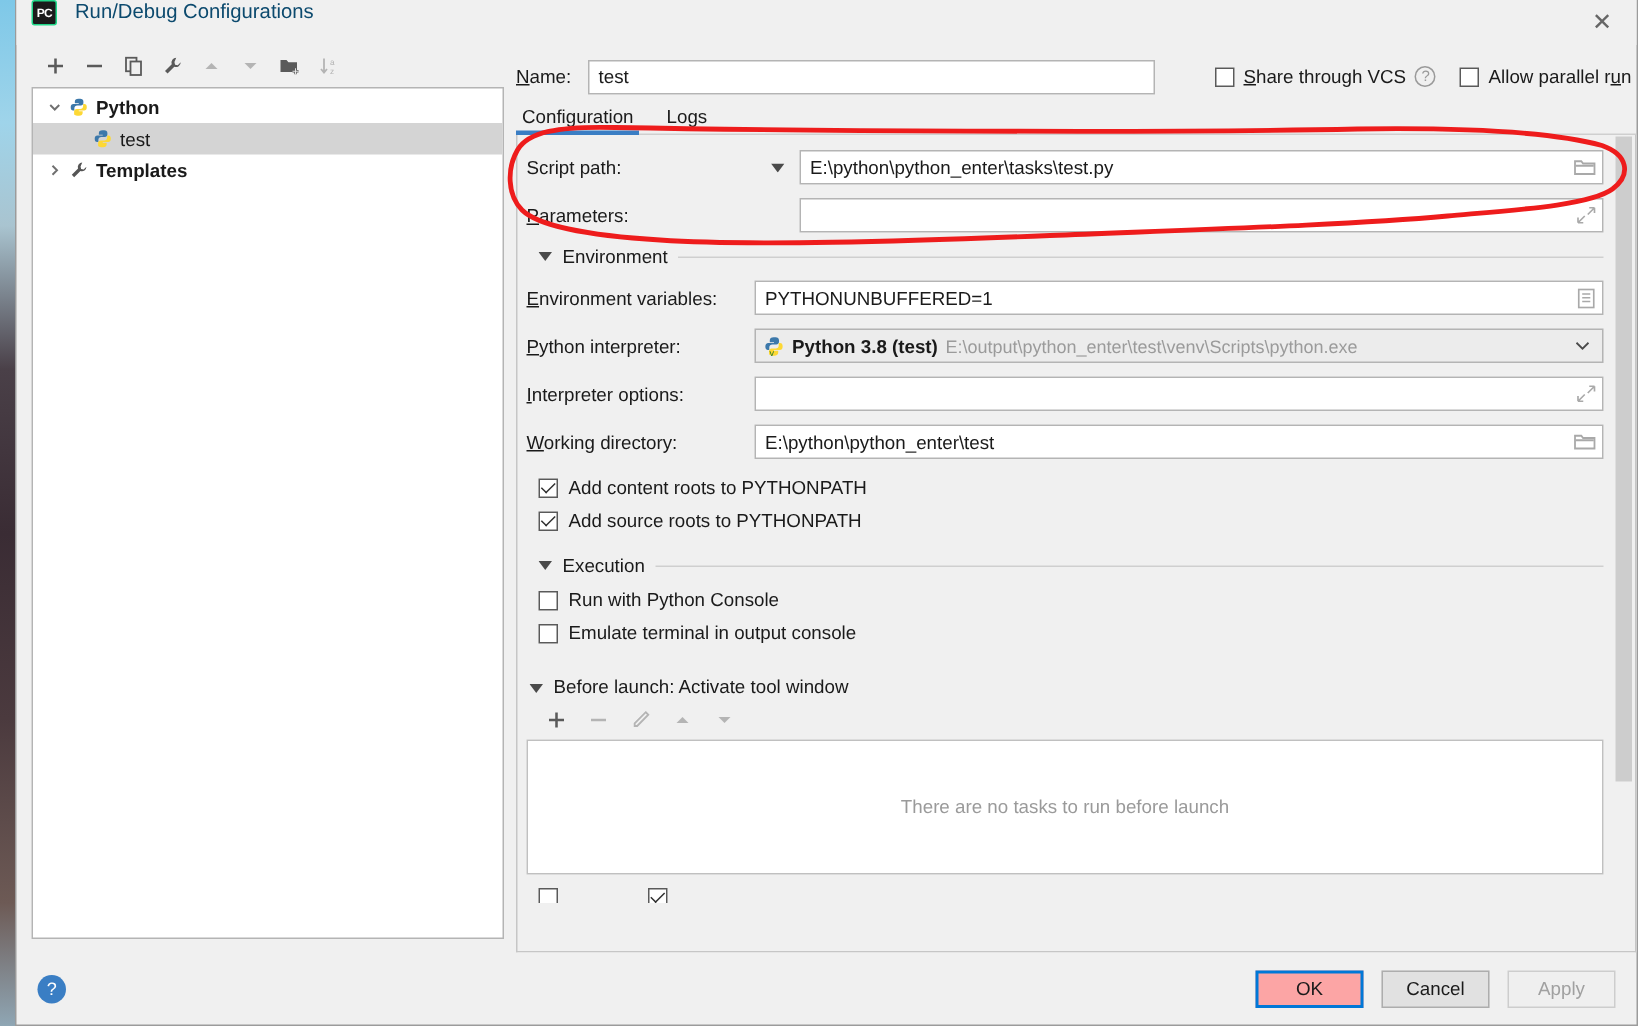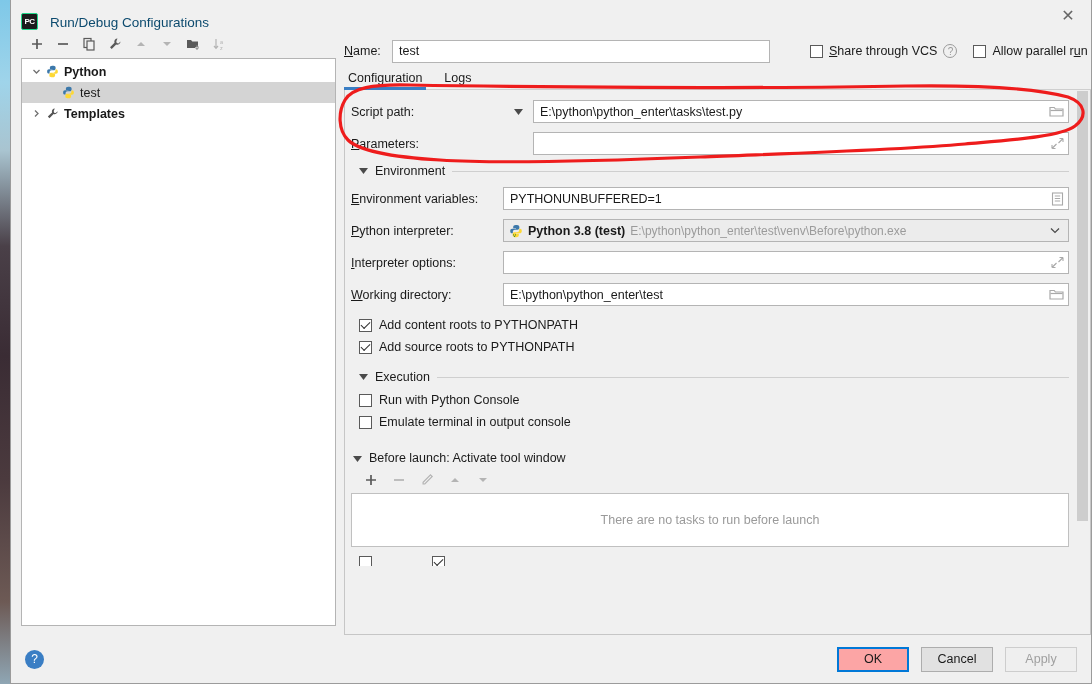--- a/index.html
+++ b/index.html
@@ -27,21 +27,21 @@
     background:linear-gradient(135deg, rgba(255,255,255,0) 40%, rgba(255,255,255,.45) 52%, rgba(255,255,255,0) 64%);
   }
 
   
   #dialog {
     position:absolute; left:10px; top:0; width:1082px; height:684px;
     background:#f0f0f0; border:1px solid #9b9b9b; border-top:none;
     display:flex; flex-direction:column;
   }
   .titlebar {
-    height:30px; background:#f0f0f0; display:flex; align-items:flex-end;
+    height:30px; background:#f0f0f0; display:flex; align-items:flex-start;
     padding:0 0 0 10px; flex:0 0 30px;
   }
   .pc-icon {
     width:17px; height:17px; background:#1b1b1b; border:1.5px solid #21d789;
     border-radius:2px; display:flex; align-items:center; justify-content:center;
     color:#fff; font-size:8px; font-weight:bold; letter-spacing:-.5px;
     flex:0 0 17px;
   }
   .title-text { margin-left:12px; font-size:13.5px; color:#0c4a6e; }
   .title-spacer { flex:1; }
@@ -139,21 +139,21 @@
   .section .tri { color:#4a4a4a; font-size:9px; }
   .section .stitle { font-size:12.5px; }
   .section .line { flex:1; height:1px; background:#cfcfcf; }
 
   .check-line { display:flex; align-items:center; gap:7px; margin:0 0 8px 8px; font-size:12.5px; }
 
   
   .bl-head { display:flex; align-items:center; gap:7px; margin:8px 0 2px 2px; }
   .bl-toolbar { display:flex; align-items:center; gap:4px; height:26px; padding-left:8px; }
   .bl-box {
-    border:1px solid #c0c0c0; background:#fff; height:54px;
+    border:1px solid #c0c0c0; background:#fff; height:90px;
     display:flex; align-items:center; justify-content:center;
     color:#9a9a9a; font-size:12.5px;
   }
   .bottom-cut { display:flex; gap:60px; margin-top:9px; padding-left:8px; height:10px; overflow:hidden; }
 
   
   .vscroll { width:15px; flex:0 0 15px; background:#f0f0f0; padding:1px; }
   .vthumb { width:11px; margin:0 auto; background:#cdcdcd; height:430px; }
 
   
@@ -375,21 +375,21 @@
             <div class="fctl">
               <div class="interp">
                 <span class="pyico">
                   <svg width="14" height="14" viewBox="0 0 16 16">
                     <path d="M7.8 1c-2 0-3 .9-3 2.2v1.6h3.2v.5H3.6C2.3 5.3 1.4 6.2 1.4 8s.7 2.6 2 2.6h1v-1.8c0-1.3 1-2.3 2.4-2.3h3c1.1 0 2-.8 2-1.9V3.2C11.8 1.9 10.8 1 9.2 1z" fill="#3C78AA"></path>
                     <path d="M8.2 15c2 0 3-.9 3-2.2v-1.6H8v-.5h4.4c1.3 0 2.2-.9 2.2-2.7s-.7-2.6-2-2.6h-1v1.8c0 1.3-1 2.3-2.4 2.3h-3c-1.1 0-2 .8-2 1.9v2.4C4.2 14.1 5.2 15 6.8 15z" fill="#FDD835"></path>
                     <text x="4.5" y="15" font-size="7" fill="#2a7a2a" font-family="sans-serif">v</text>
                   </svg>
                 </span>
                 <span class="nm">Python 3.8 (test)</span>
-                <span class="pth">E:\python\python_enter\test\venv\Before\python.exe</span>
+                <span class="pth">E:\output\python_enter\test\venv\Scripts\python.exe</span>
                 <span class="chev">
                   <svg width="10" height="7" viewBox="0 0 10 7">
                       <path d="M1 1.5l4 4 4-4" stroke="#4a4a4a" stroke-width="1.2" fill="none"></path>
                     </svg>
                 </span>
               </div>
             </div>
           </div>
 
           <div class="field-row">

